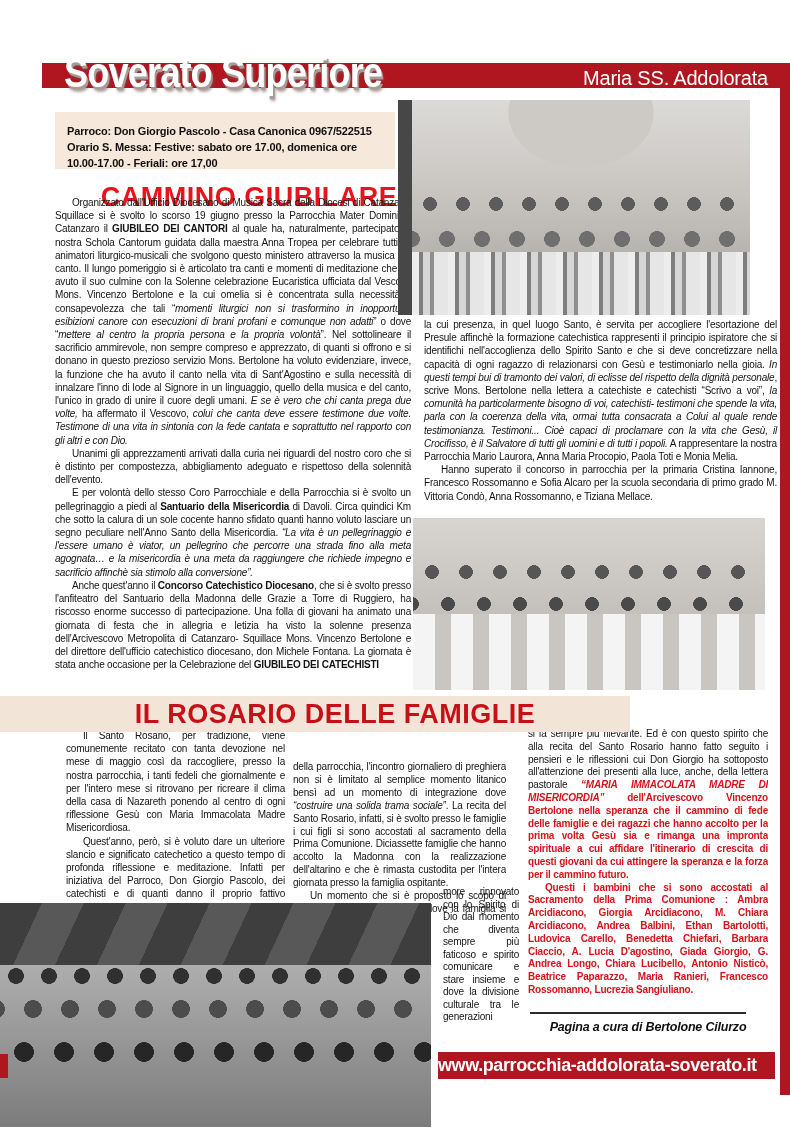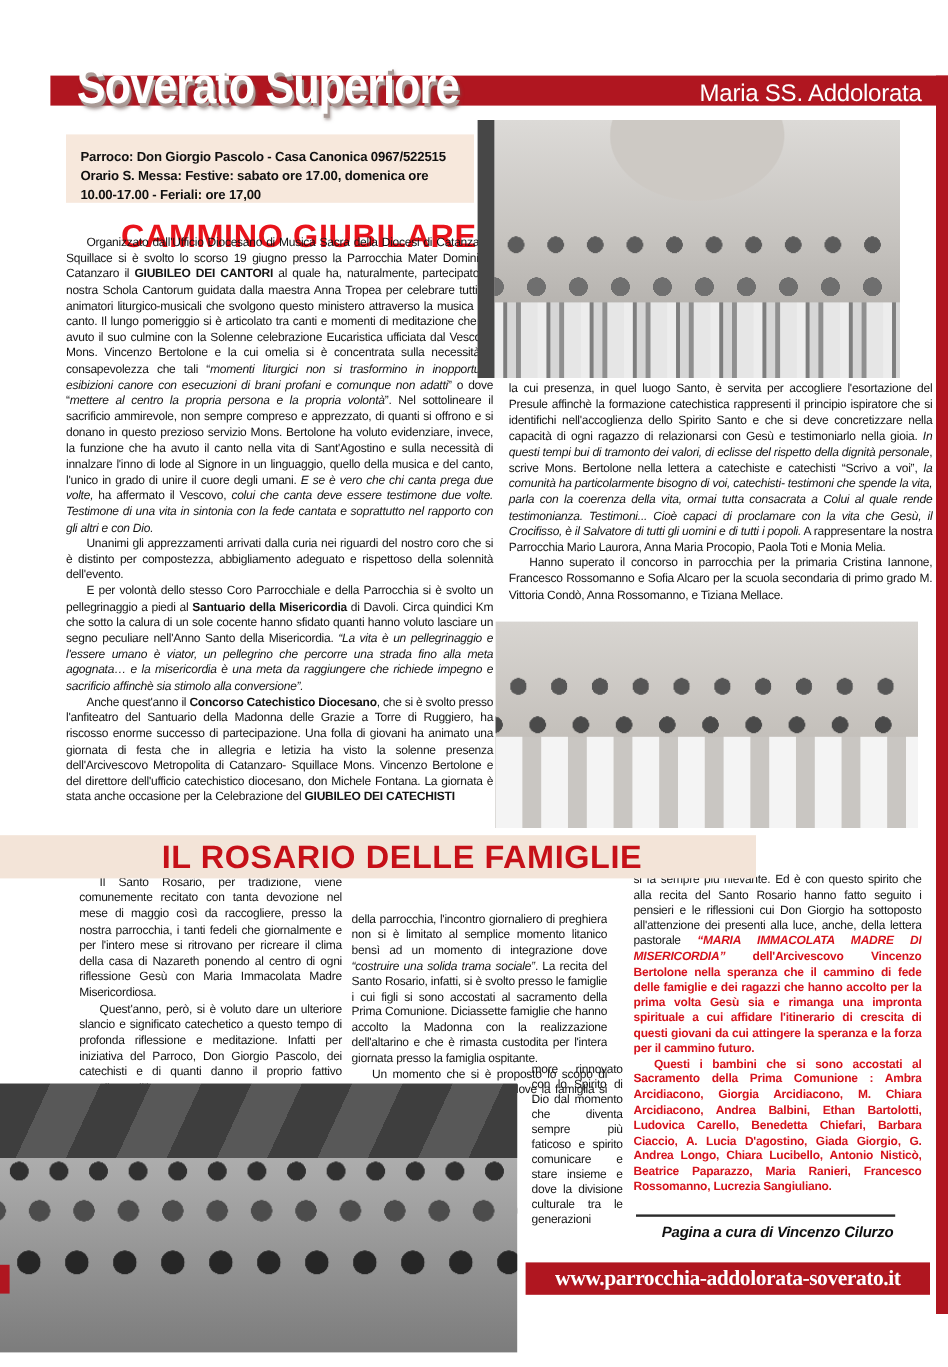--- a/index.html
+++ b/index.html
@@ -48,22 +48,22 @@
   
   .credit-block{position:absolute;left:528px;top:1012px;width:240px;}
   .credit-rule{border-top:2px solid #2b2b2b;width:216px;margin:0 0 6px 2px;}
   .credit{text-align:center;font-size:12.5px;font-weight:bold;font-style:italic;color:#101010;
           letter-spacing:-.2px;}
 
   
   .footer-stub{position:absolute;left:0;top:1054px;width:8px;height:24px;
                background:var(--brand-red,#b01620);}
   .footer-bar{position:absolute;left:438px;top:1052px;width:337px;height:27px;
-              background:var(--brand-red,#b01620);color:#fff;text-align:center;
-              font-size:18px;font-weight:bold;line-height:27px;letter-spacing:-.4px;font-family:Liberation Serif, serif;}
+              background:var(--brand-red,#b01620);color:#fff;text-align:left;
+              font-size:18px;font-weight:bold;line-height:27px;letter-spacing:-.4px;}
 
   
   .photo{position:absolute;}
   .photo1{left:398px;top:100px;width:352px;height:215px;border-left:14px solid #474747;
     box-sizing:border-box;
     background-image:
       radial-gradient(circle 7px at 16px 8px,#5c5c5c 97%,transparent),
       radial-gradient(circle 8px at 17px 9px,#6f6f6f 97%,transparent),
       linear-gradient(90deg,#ededed 0 7px,#7e7e7e 7px 11px,#d6d6d6 11px 18px,#8f8f8f 18px 22px,#e6e6e6 22px 36px),
       radial-gradient(ellipse 120px 90px at 50% 6%,#cdc9c4 60%,transparent 61%),
@@ -137,21 +137,21 @@
   <div class="photo photo1"></div>
   <div class="photo photo2"></div>
   <div class="photo photo3"></div>
 
   <div class="band">
     <h2 class="title2">IL ROSARIO DELLE FAMIGLIE</h2>
   </div>
 
   <div class="credit-block">
     <div class="credit-rule"></div>
-    <div class="credit">Pagina a cura di Vincenzo Cilurzo</div>
+    <div class="credit">Pagina a cura di Bertolone Cilurzo</div>
   </div>
 
   <div class="footer-stub"></div>
   <div class="footer-bar">
     <span>www.parrocchia-addolorata-soverato.it</span>
   </div>
 
 </div>
 
 </body></html>

